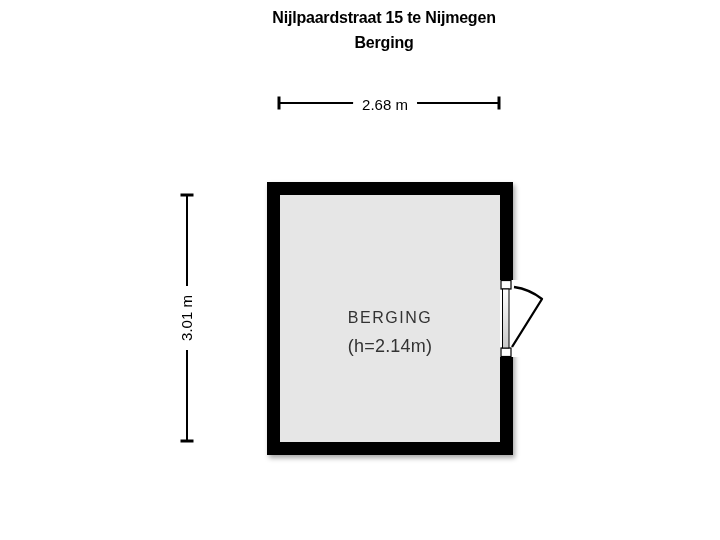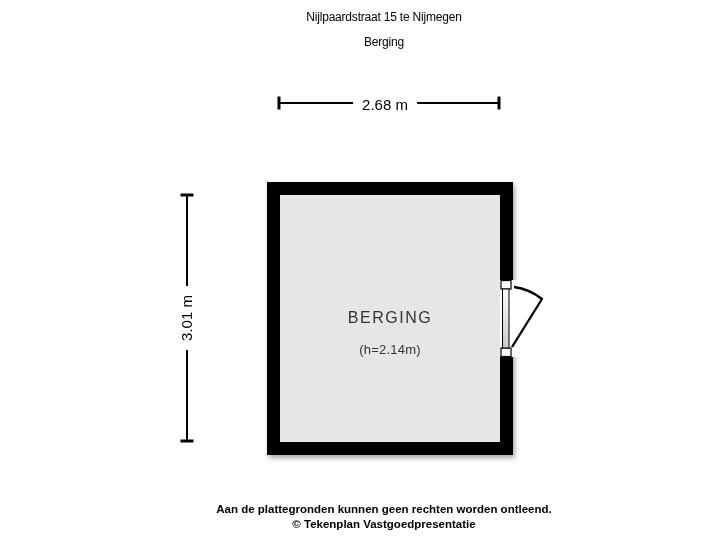--- a/index.html
+++ b/index.html
@@ -22,22 +22,22 @@
     top: 0;
     width: 720px;
     height: 540px;
   }
   .title-block {
     position: absolute;
     top: 5px;
     left: 384px;
     transform: translateX(-50%);
     text-align: center;
-    font-weight: normal;
-    font-size: 12px;
+    font-weight: bold;
+    font-size: 16px;
     line-height: 25px;
     white-space: nowrap;
     letter-spacing: -0.2px;
   }
   .dim-label {
     position: absolute;
     background: #ffffff;
     border-radius: 9px;
     padding: 2px 9px;
     font-size: 15px;
@@ -62,22 +62,22 @@
     transform: translateX(-50%);
     text-align: center;
     white-space: nowrap;
   }
   .room-label .room-name {
     font-size: 16px;
     letter-spacing: 1.5px;
     color: #333333;
   }
   .room-label .room-height {
-    font-size: 13px;
-    margin-top: 15px;
+    font-size: 18px;
+    margin-top: 9px;
     letter-spacing: 0.2px;
     color: #333333;
   }
   .footer-block {
     position: absolute;
     left: 384px;
     top: 502px;
     transform: translateX(-50%);
     text-align: center;
     font-weight: bold;
@@ -132,18 +132,14 @@
   </header>
 
   <div class="dim-label horizontal">2.68 m</div>
   <div class="dim-label vertical">3.01 m</div>
 
   <div class="room-label">
     <div class="room-name">BERGING</div>
     <div class="room-height">(h=2.14m)</div>
   </div>
 
-  <footer class="footer-block">
-    <div>Aan de plattegronden kunnen geen rechten worden ontleend.</div>
-    <div>© Tekenplan Vastgoedpresentatie</div>
-  </footer>
 
 </div>
 
 </body></html>

